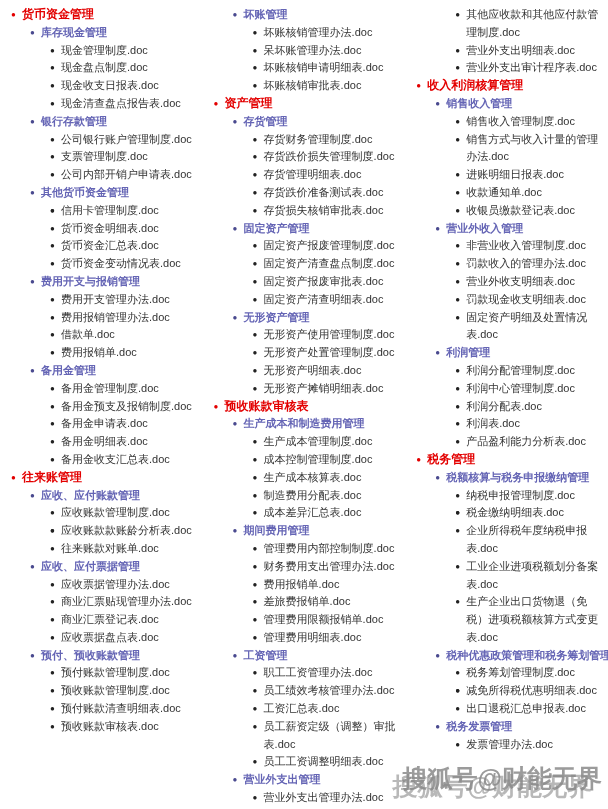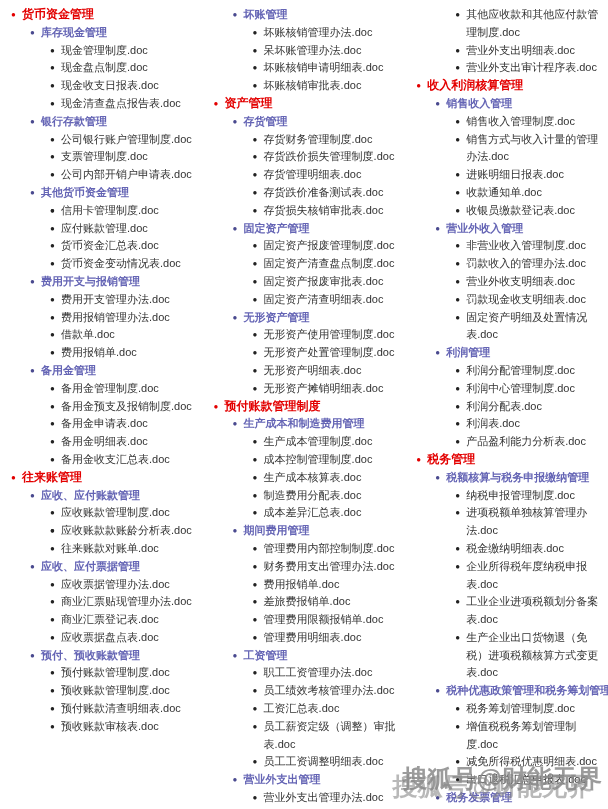--- a/index.html
+++ b/index.html
@@ -85,21 +85,21 @@
         <div class="row lvl3"><span class="bullet">●</span><span>现金盘点制度.doc</span></div>
         <div class="row lvl3"><span class="bullet">●</span><span>现金收支日报表.doc</span></div>
         <div class="row lvl3"><span class="bullet">●</span><span>现金清查盘点报告表.doc</span></div>
         <div class="row lvl2"><span class="bullet">●</span><span>银行存款管理</span></div>
         <div class="row lvl3"><span class="bullet">●</span><span>公司银行账户管理制度.doc</span></div>
         <div class="row lvl3"><span class="bullet">●</span><span>支票管理制度.doc</span></div>
         <div class="row lvl3"><span class="bullet">●</span><span>公司内部开销户申请表.doc</span></div>
         <div class="row lvl2"><span class="bullet">●</span><span>其他货币资金管理</span></div>
         <div class="row lvl3"><span class="bullet">●</span></div>
         <div class="row lvl3"><span class="bullet">●</span><span>信用卡管理制度.doc</span></div>
-        <div class="row lvl3"><span class="bullet">●</span><span>应付账款管理.doc</span></div>
+        <div class="row lvl3"><span class="bullet">●</span><span>货币资金明细表.doc</span></div>
         <div class="row lvl3"><span class="bullet">●</span><span>货币资金汇总表.doc</span></div>
         <div class="row lvl3"><span class="bullet">●</span><span>货币资金变动情况表.doc</span></div>
         <div class="row lvl2"><span class="bullet">●</span><span>费用开支与报销管理</span></div>
         <div class="row lvl3"><span class="bullet">●</span><span>费用开支管理办法.doc</span></div>
         <div class="row lvl3"><span class="bullet">●</span><span>费用报销管理办法.doc</span></div>
         <div class="row lvl3"><span class="bullet">●</span><span>借款单.doc</span></div>
         <div class="row lvl3"><span class="bullet">●</span><span>费用报销单.doc</span></div>
         <div class="row lvl2"><span class="bullet">●</span><span>备用金管理</span></div>
         <div class="row lvl3"><span class="bullet">●</span><span>备用金管理制度.doc</span></div>
         <div class="row lvl3"><span class="bullet">●</span><span>备用金预支及报销制度.doc</span></div>
@@ -139,21 +139,21 @@
         <div class="row lvl2"><span class="bullet">●</span><span>固定资产管理</span></div>
         <div class="row lvl3"><span class="bullet">●</span><span>固定资产报废管理制度.doc</span></div>
         <div class="row lvl3"><span class="bullet">●</span><span>固定资产清查盘点制度.doc</span></div>
         <div class="row lvl3"><span class="bullet">●</span><span>固定资产报废审批表.doc</span></div>
         <div class="row lvl3"><span class="bullet">●</span><span>固定资产清查明细表.doc</span></div>
         <div class="row lvl2"><span class="bullet">●</span><span>无形资产管理</span></div>
         <div class="row lvl3"><span class="bullet">●</span><span>无形资产使用管理制度.doc</span></div>
         <div class="row lvl3"><span class="bullet">●</span><span>无形资产处置管理制度.doc</span></div>
         <div class="row lvl3"><span class="bullet">●</span><span>无形资产明细表.doc</span></div>
         <div class="row lvl3"><span class="bullet">●</span><span>无形资产摊销明细表.doc</span></div>
-        <div class="row lvl1"><span class="bullet">●</span><span>预付账款管理制度</span></div>
+        <div class="row lvl1"><span class="bullet">●</span><span>预收账款审核表</span></div>
         <div class="row lvl2"><span class="bullet">●</span><span>生产成本和制造费用管理</span></div>
         <div class="row lvl3"><span class="bullet">●</span><span>生产成本管理制度.doc</span></div>
         <div class="row lvl3"><span class="bullet">●</span><span>成本控制管理制度.doc</span></div>
         <div class="row lvl3"><span class="bullet">●</span><span>生产成本核算表.doc</span></div>
         <div class="row lvl3"><span class="bullet">●</span><span>制造费用分配表.doc</span></div>
         <div class="row lvl3"><span class="bullet">●</span><span>成本差异汇总表.doc</span></div>
         <div class="row lvl2"><span class="bullet">●</span><span>期间费用管理</span></div>
         <div class="row lvl3"><span class="bullet">●</span><span>管理费用内部控制制度.doc</span></div>
         <div class="row lvl3"><span class="bullet">●</span><span>财务费用支出管理办法.doc</span></div>
         <div class="row lvl3"><span class="bullet">●</span><span>费用报销单.doc</span></div>
@@ -188,28 +188,28 @@
         <div class="row lvl3"><span class="bullet">●</span><span>固定资产明细及处置情况表.doc</span></div>
         <div class="row lvl2"><span class="bullet">●</span><span>利润管理</span></div>
         <div class="row lvl3"><span class="bullet">●</span><span>利润分配管理制度.doc</span></div>
         <div class="row lvl3"><span class="bullet">●</span><span>利润中心管理制度.doc</span></div>
         <div class="row lvl3"><span class="bullet">●</span><span>利润分配表.doc</span></div>
         <div class="row lvl3"><span class="bullet">●</span><span>利润表.doc</span></div>
         <div class="row lvl3"><span class="bullet">●</span><span>产品盈利能力分析表.doc</span></div>
         <div class="row lvl1"><span class="bullet">●</span><span>税务管理</span></div>
         <div class="row lvl2"><span class="bullet">●</span><span>税额核算与税务申报缴纳管理</span></div>
         <div class="row lvl3"><span class="bullet">●</span><span>纳税申报管理制度.doc</span></div>
-        <div class="row lvl3"><span class="bullet">●</span><span>进项税额单独核算管理办法.doc</span></div>
+        <div class="row lvl3"><span class="bullet">●</span></div>
         <div class="row lvl3"><span class="bullet">●</span><span>税金缴纳明细表.doc</span></div>
         <div class="row lvl3"><span class="bullet">●</span><span>企业所得税年度纳税申报表.doc</span></div>
         <div class="row lvl3"><span class="bullet">●</span><span>工业企业进项税额划分备案表.doc</span></div>
         <div class="row lvl3"><span class="bullet">●</span><span>生产企业出口货物退（免税）进项税额核算方式变更表.doc</span></div>
         <div class="row lvl2"><span class="bullet">●</span><span>税种优惠政策管理和税务筹划管理</span></div>
         <div class="row lvl3"><span class="bullet">●</span><span>税务筹划管理制度.doc</span></div>
-        <div class="row lvl3"><span class="bullet">●</span><span>增值税税务筹划管理制度.doc</span></div>
+        <div class="row lvl3"><span class="bullet">●</span></div>
         <div class="row lvl3"><span class="bullet">●</span><span>减免所得税优惠明细表.doc</span></div>
         <div class="row lvl3"><span class="bullet">●</span><span>出口退税汇总申报表.doc</span></div>
         <div class="row lvl2"><span class="bullet">●</span><span>税务发票管理</span></div>
         <div class="row lvl3"><span class="bullet">●</span><span>发票管理办法.doc</span></div>
       </div>
     </div>
   <div id="watermark">
     <span class="wm-layer wm-1">搜狐号@财能无界</span>
     <span class="wm-layer wm-2">搜狐号@财能无界</span>
   </div>

